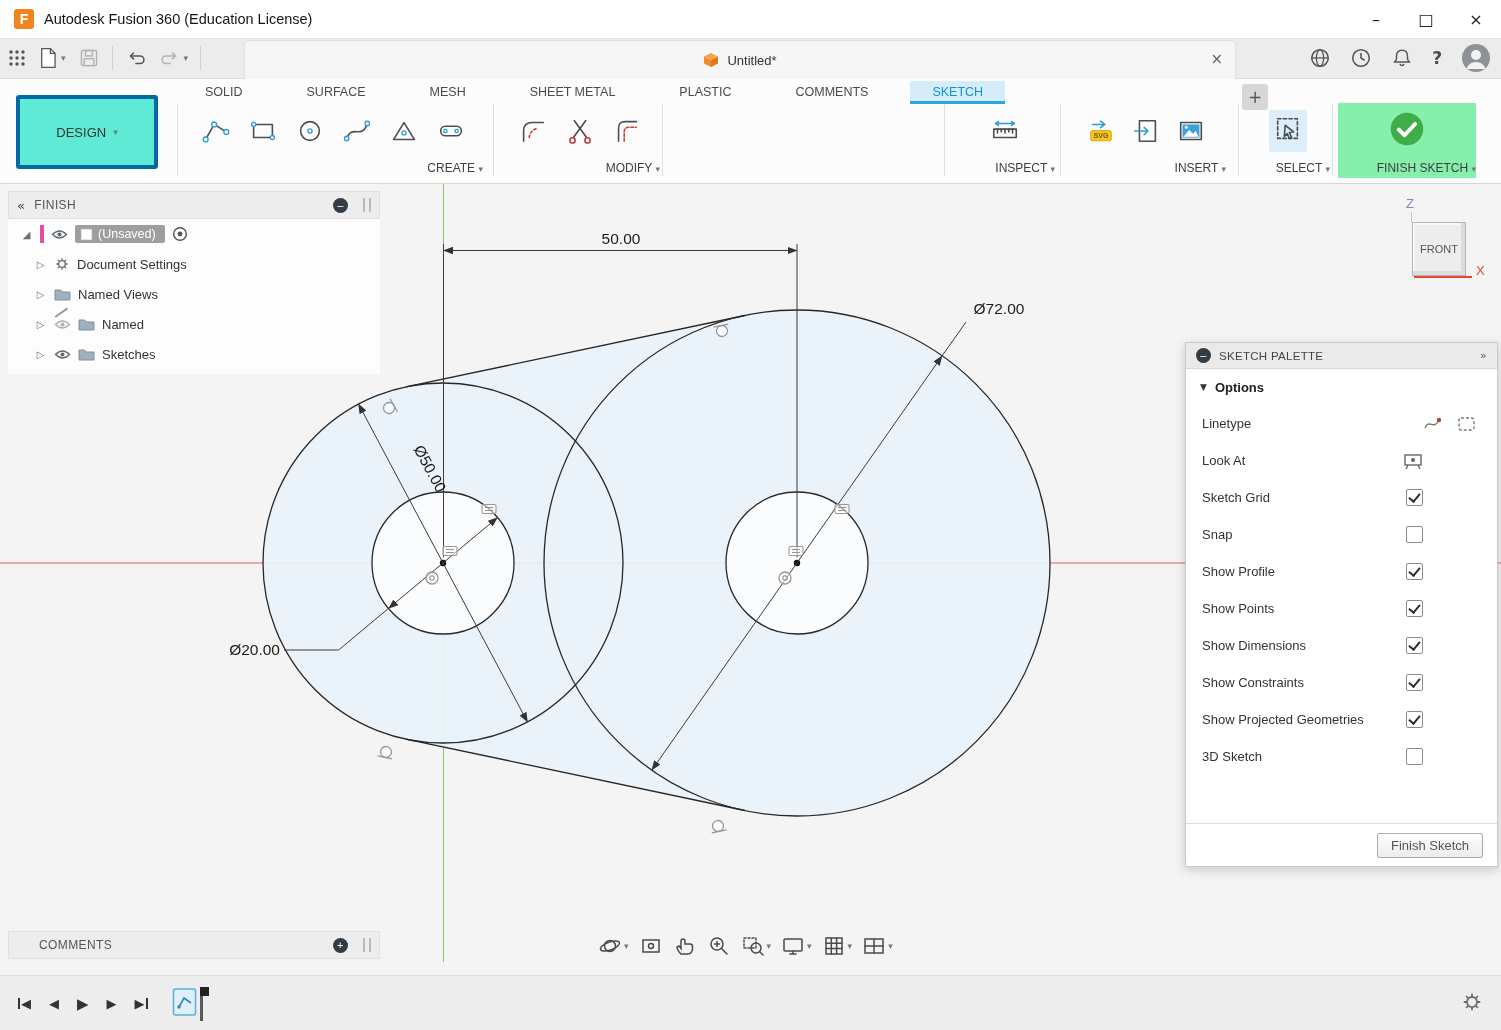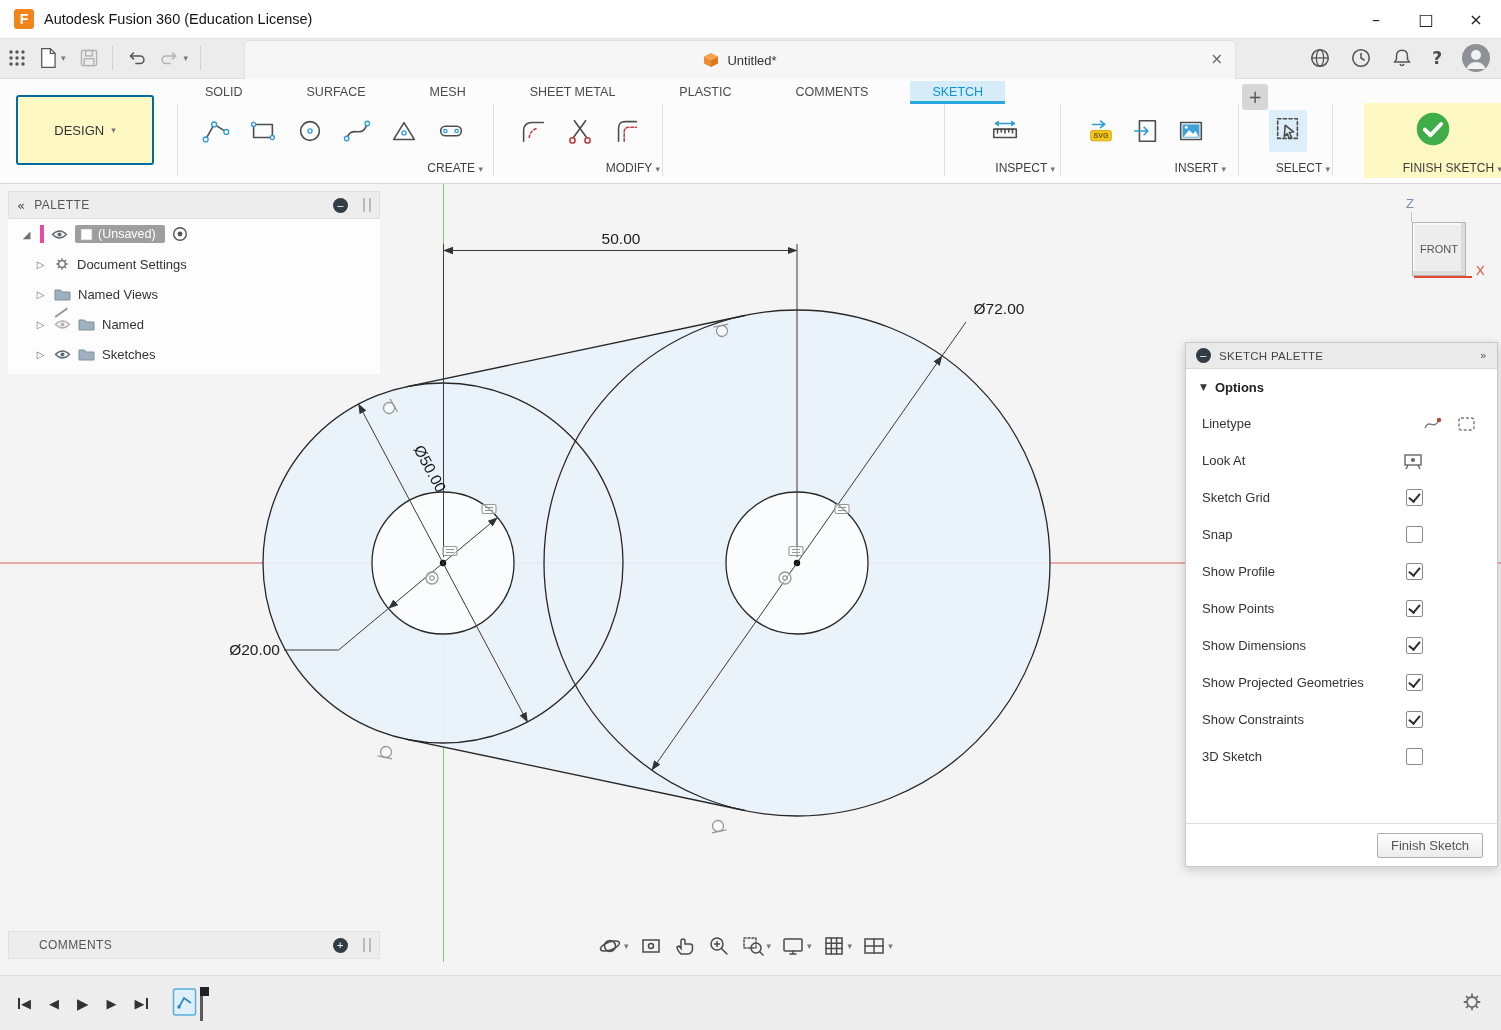--- a/index.html
+++ b/index.html
@@ -30,31 +30,31 @@
   .doc-tab .tab-title{font-size:13px;color:#333;}
   .tab-close{position:absolute;right:12px;top:9px;font-size:15px;color:#666;}
   .new-tab{position:absolute;left:1242px;top:46px;width:26px;height:26px;background:#d7d7d7;
            border-radius:3px;display:flex;align-items:center;justify-content:center;
            font-size:17px;color:#555;}
   .qat-right{position:absolute;right:10px;top:0;height:40px;display:flex;align-items:center;gap:19px;}
 
   
   .ribbon{position:absolute;top:78px;left:0;width:100%;height:105px;background:#fcfcfc;
           border-bottom:1px solid #d6d6d6;z-index:28;}
-  .design-btn{position:absolute;left:16px;top:17px;width:134px;height:66px;border:2px solid #0369a1;
-              border-radius:3px;background:#fef9c3;display:flex;align-items:center;justify-content:center;
+  .design-btn{position:absolute;left:16px;top:17px;width:134px;height:66px;border:4px solid #0369a1;
+              border-radius:3px;background:#5eead4;display:flex;align-items:center;justify-content:center;
               gap:7px;font-size:13px;color:#333;}
   .tabs{position:absolute;left:183px;top:3px;display:flex;gap:20px;justify-content:center;}
   .rtab{padding:0 22px;height:23px;line-height:23px;font-size:12.5px;color:#4a4a4a;}
   .rtab.checked{background:#d6ecf8;color:#0a96d6;box-shadow:inset 0 -3px 0 #2aa7e0;}
   .rdivider{position:absolute;top:26px;height:72px;width:1px;background:#e0e0e0;}
   .rgroup{position:absolute;top:27px;height:73px;}
   .ricons{display:flex;gap:17px;align-items:center;justify-content:center;height:52px;}
   .glabel{position:absolute;bottom:3px;left:0;right:0;text-align:right;font-size:12px;color:#3e3e3e;}
-  .rgroup.finish{background:#fef9c3;top:25px;height:75px;margin-left:26px;}
+  .rgroup.finish{background:#86efac;top:25px;height:75px;}
   .selbox{background:#dbeefa;border-radius:2px;padding:4px;}
 
   .tool{width:30px;height:30px;}
   .tool *{fill:none;stroke:#4d4d4d;stroke-width:1.7;stroke-linecap:round;stroke-linejoin:round;}
   .tool .nd{fill:#fff;stroke:#2e9bd6;stroke-width:1.4;}
   .tool .red{stroke:#c14040;}
   .tool .blue{stroke:#2e9bd6;}
   .tool .fy{fill:#f5c518;stroke:#d4a90f;stroke-width:1;}
   .tool .fb{fill:#3ea1d8;stroke:none;}
   .tool .fw{fill:#fff;stroke:none;}
@@ -445,21 +445,21 @@
       </div>
       <div class="glabel">
         <span>FINISH SKETCH</span> <span class="caret">▾</span>
       </div>
     </div>
   </div>
 
   <div class="browser">
     <div class="panel-header">
       <span class="glyph" style="color:#444;font-size:13px">«</span>
-      <span>PALETTE</span>
+      <span>FINISH</span>
       <span class="circ" style="margin-left:auto">–</span>
       <span class="grip"></span>
     </div>
 
     <div class="brow root">
       <span class="tri glyph">◢</span>
       <span class="magenta"></span>
       <span class="eyewrap">
         <svg width="17" height="11" viewBox="0 0 17 11">
             <path d="M1.5 5.5 Q8.5 -1.5 15.5 5.5 Q8.5 12.5 1.5 5.5 Z" fill="none" stroke="#5f6a72" stroke-width="1.4"></path>
@@ -582,25 +582,25 @@
     </div>
     <div class="prow">
       <span class="plabel">Show Points</span>
       <span class="cb checked"></span>
     </div>
     <div class="prow">
       <span class="plabel">Show Dimensions</span>
       <span class="cb checked"></span>
     </div>
     <div class="prow">
+      <span class="plabel">Show Constraints</span>
+      <span class="cb checked"></span>
+    </div>
+    <div class="prow">
       <span class="plabel">Show Projected Geometries</span>
-      <span class="cb checked"></span>
-    </div>
-    <div class="prow">
-      <span class="plabel">Show Constraints</span>
       <span class="cb checked"></span>
     </div>
     <div class="prow">
       <span class="plabel">3D Sketch</span>
       <span class="cb"></span>
     </div>
 
     <div class="pfoot">
       <button class="finish-btn">Finish Sketch</button>
     </div>

